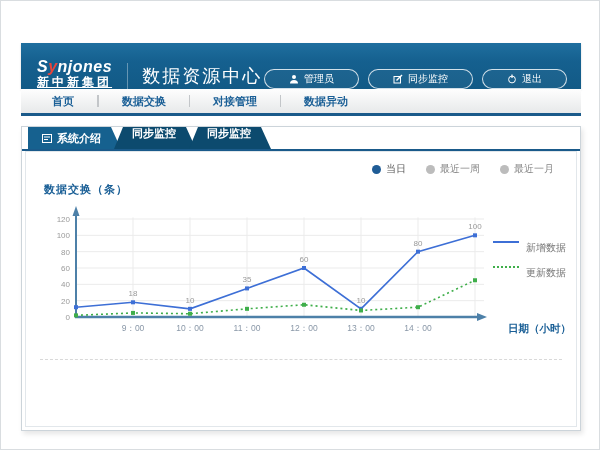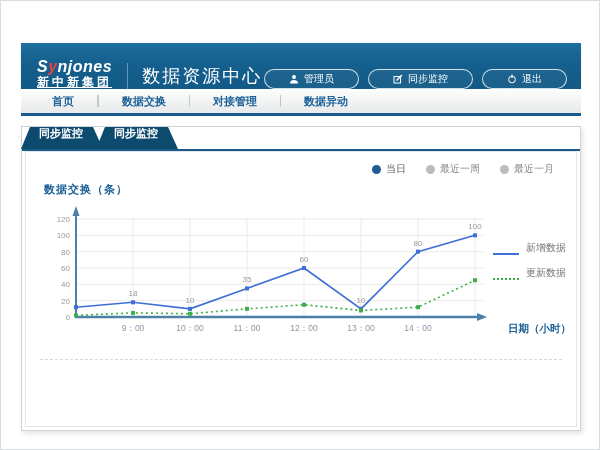--- a/index.html
+++ b/index.html
@@ -47,21 +47,21 @@
   .radio { display:flex; align-items:center; gap:5px; font-size:10px; color:#888; cursor:pointer; }
   .radio .dot { width:9px; height:9px; border-radius:50%; background:#bcbcbc; }
   .radio.selected .dot { background:#1f5c96; }
   .radio.selected { color:#555; }
 
   .chart-title { color:#1a5f96; font-weight:bold; font-size:11px; margin:6px 0 0 18px; letter-spacing:1px; }
 
   .chart-wrap { position:relative; height:152px; margin-top:2px; }
   .chart-wrap svg { position:absolute; left:0; top:0; }
   .legend { position:absolute; right:10px; top:42px; display:flex; flex-direction:column; gap:11px; }
-  .legend-item { display:flex; align-items:flex-end; gap:7px; font-size:10px; color:#777; }
+  .legend-item { display:flex; align-items:flex-start; gap:7px; font-size:10px; color:#777; }
   .legend-swatch { width:26px; height:0; border-top-width:2px; }
 
   .divider { border-top:1px dashed #d9d9d9; margin:8px 14px 0 14px; }
   .note { font-size:9px; color:#9a9a9a; padding:13px 14px 0 38px; letter-spacing:.3px; }
   .note .note-label { color:#d43f3a; }
 </style>
 </head>
 <body>
 
 <div class="frame">
@@ -109,20 +109,30 @@
       <span class="nav-sep"></span>
       <span class="nav-item">数据交换</span>
       <span class="nav-sep"></span>
       <span class="nav-item">对接管理</span>
       <span class="nav-sep"></span>
       <span class="nav-item">数据异动</span>
     </div>
 
   <div class="card">
     <div class="tabs">
+        <div class="tab active">
+          <span>
+            <svg width="10" height="9" viewBox="0 0 10 9" style="display:block">
+              <rect x="0.5" y="0.5" width="9" height="8" fill="none" stroke="#fff"></rect>
+              <line x1="2" y1="3" x2="8" y2="3" stroke="#fff"></line>
+              <line x1="2" y1="5.5" x2="6" y2="5.5" stroke="#fff"></line>
+            </svg>
+          </span>
+          <span>系统介绍</span>
+        </div>
         <div class="tab inactive">
           <span>同步监控</span>
         </div>
         <div class="tab inactive">
           <span>同步监控</span>
         </div>
       </div>
     <div class="tab-underline"></div>
     <div class="panel">
       <div class="radio-row">

